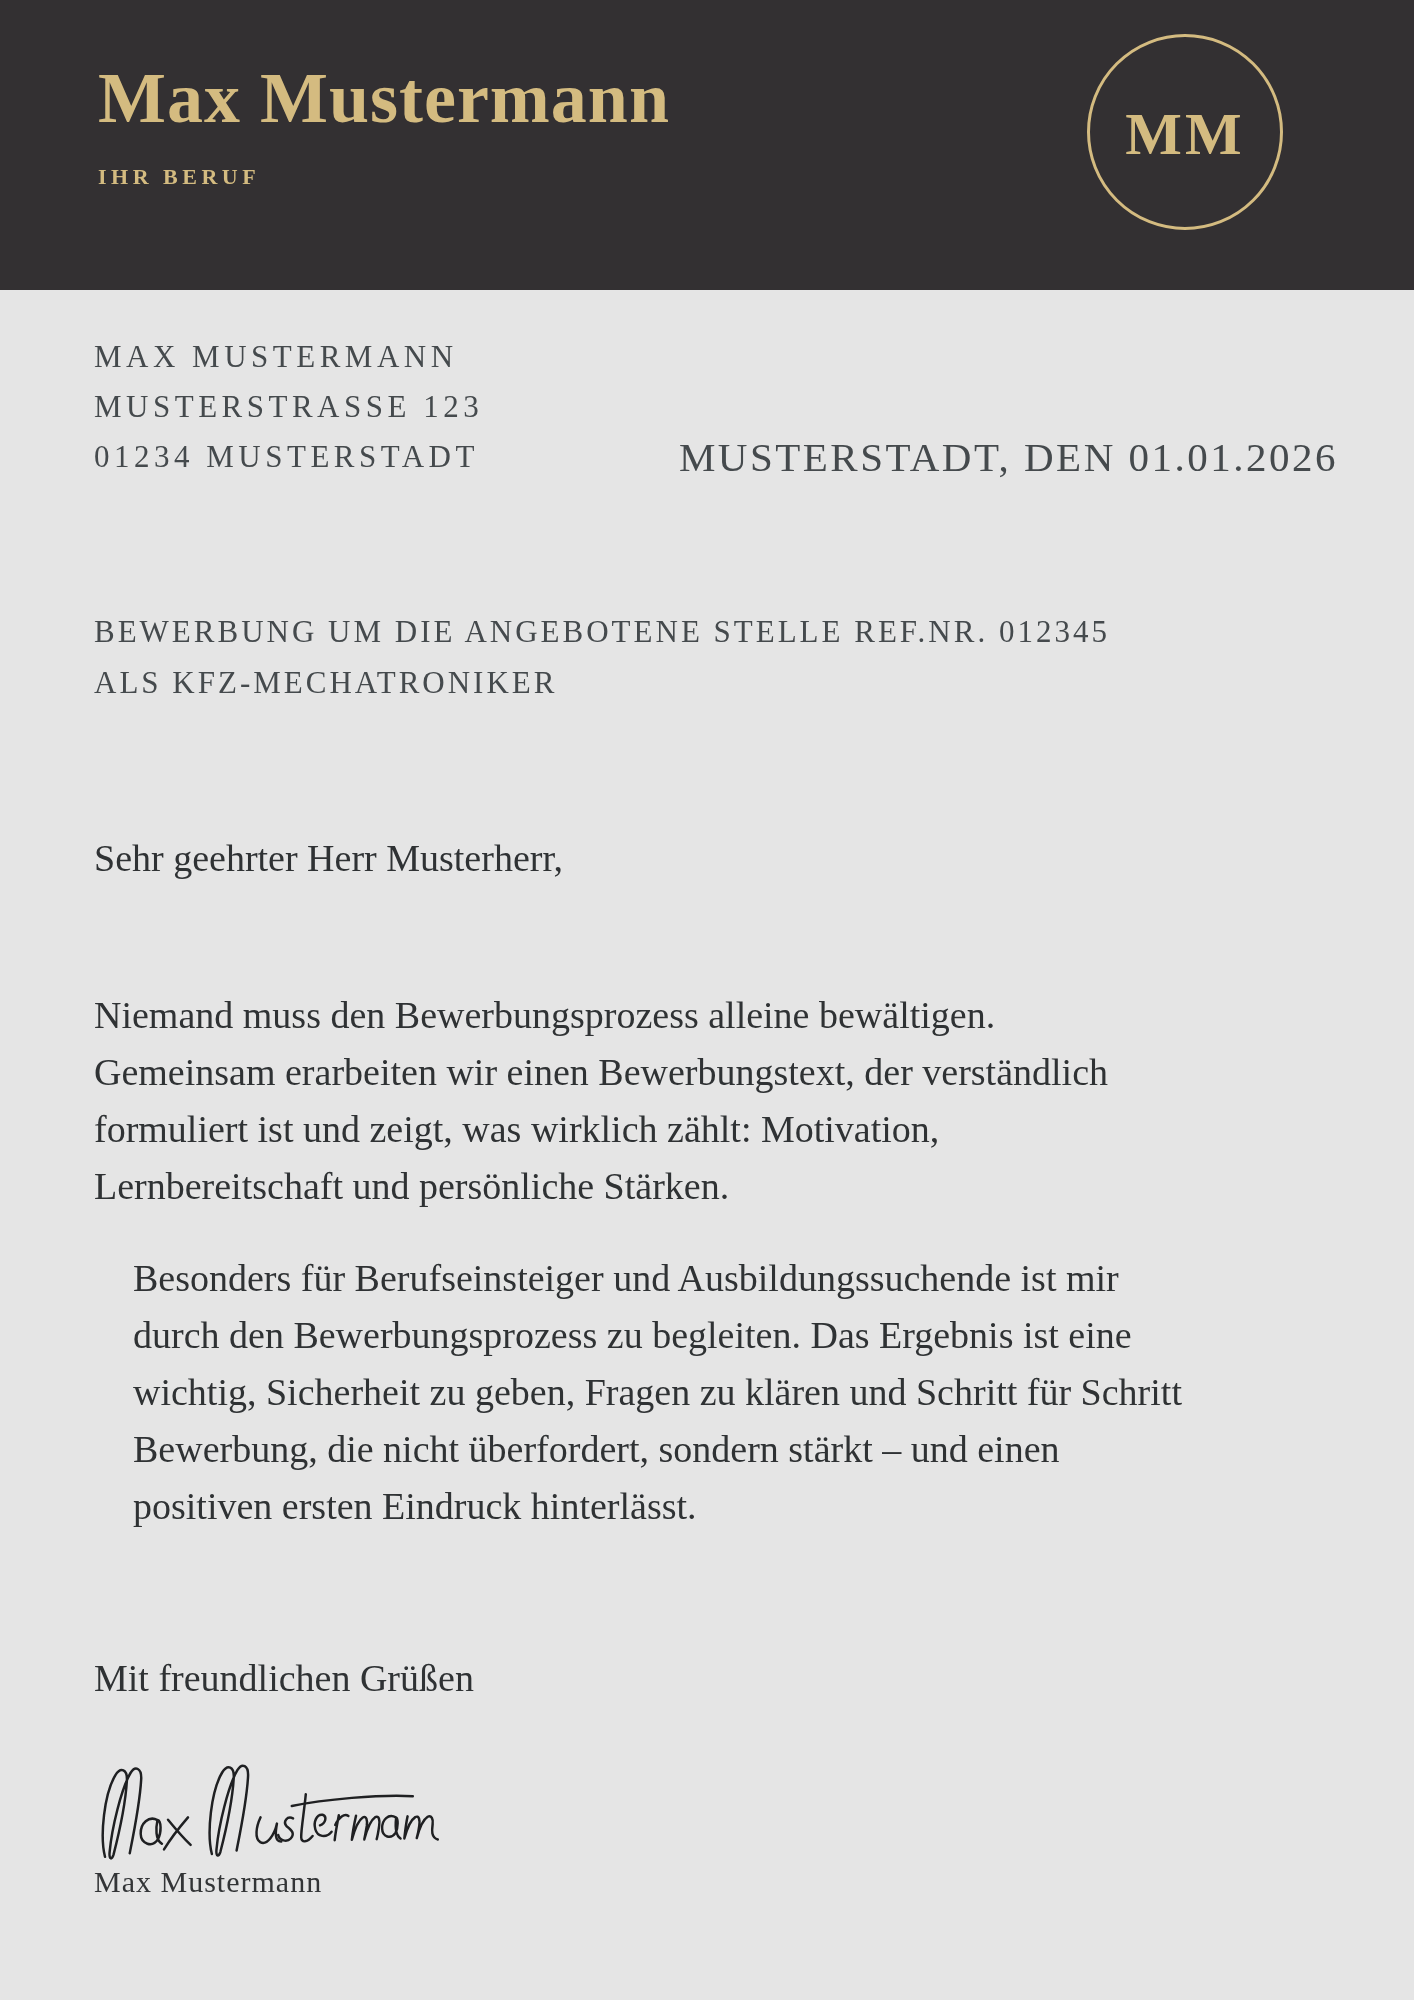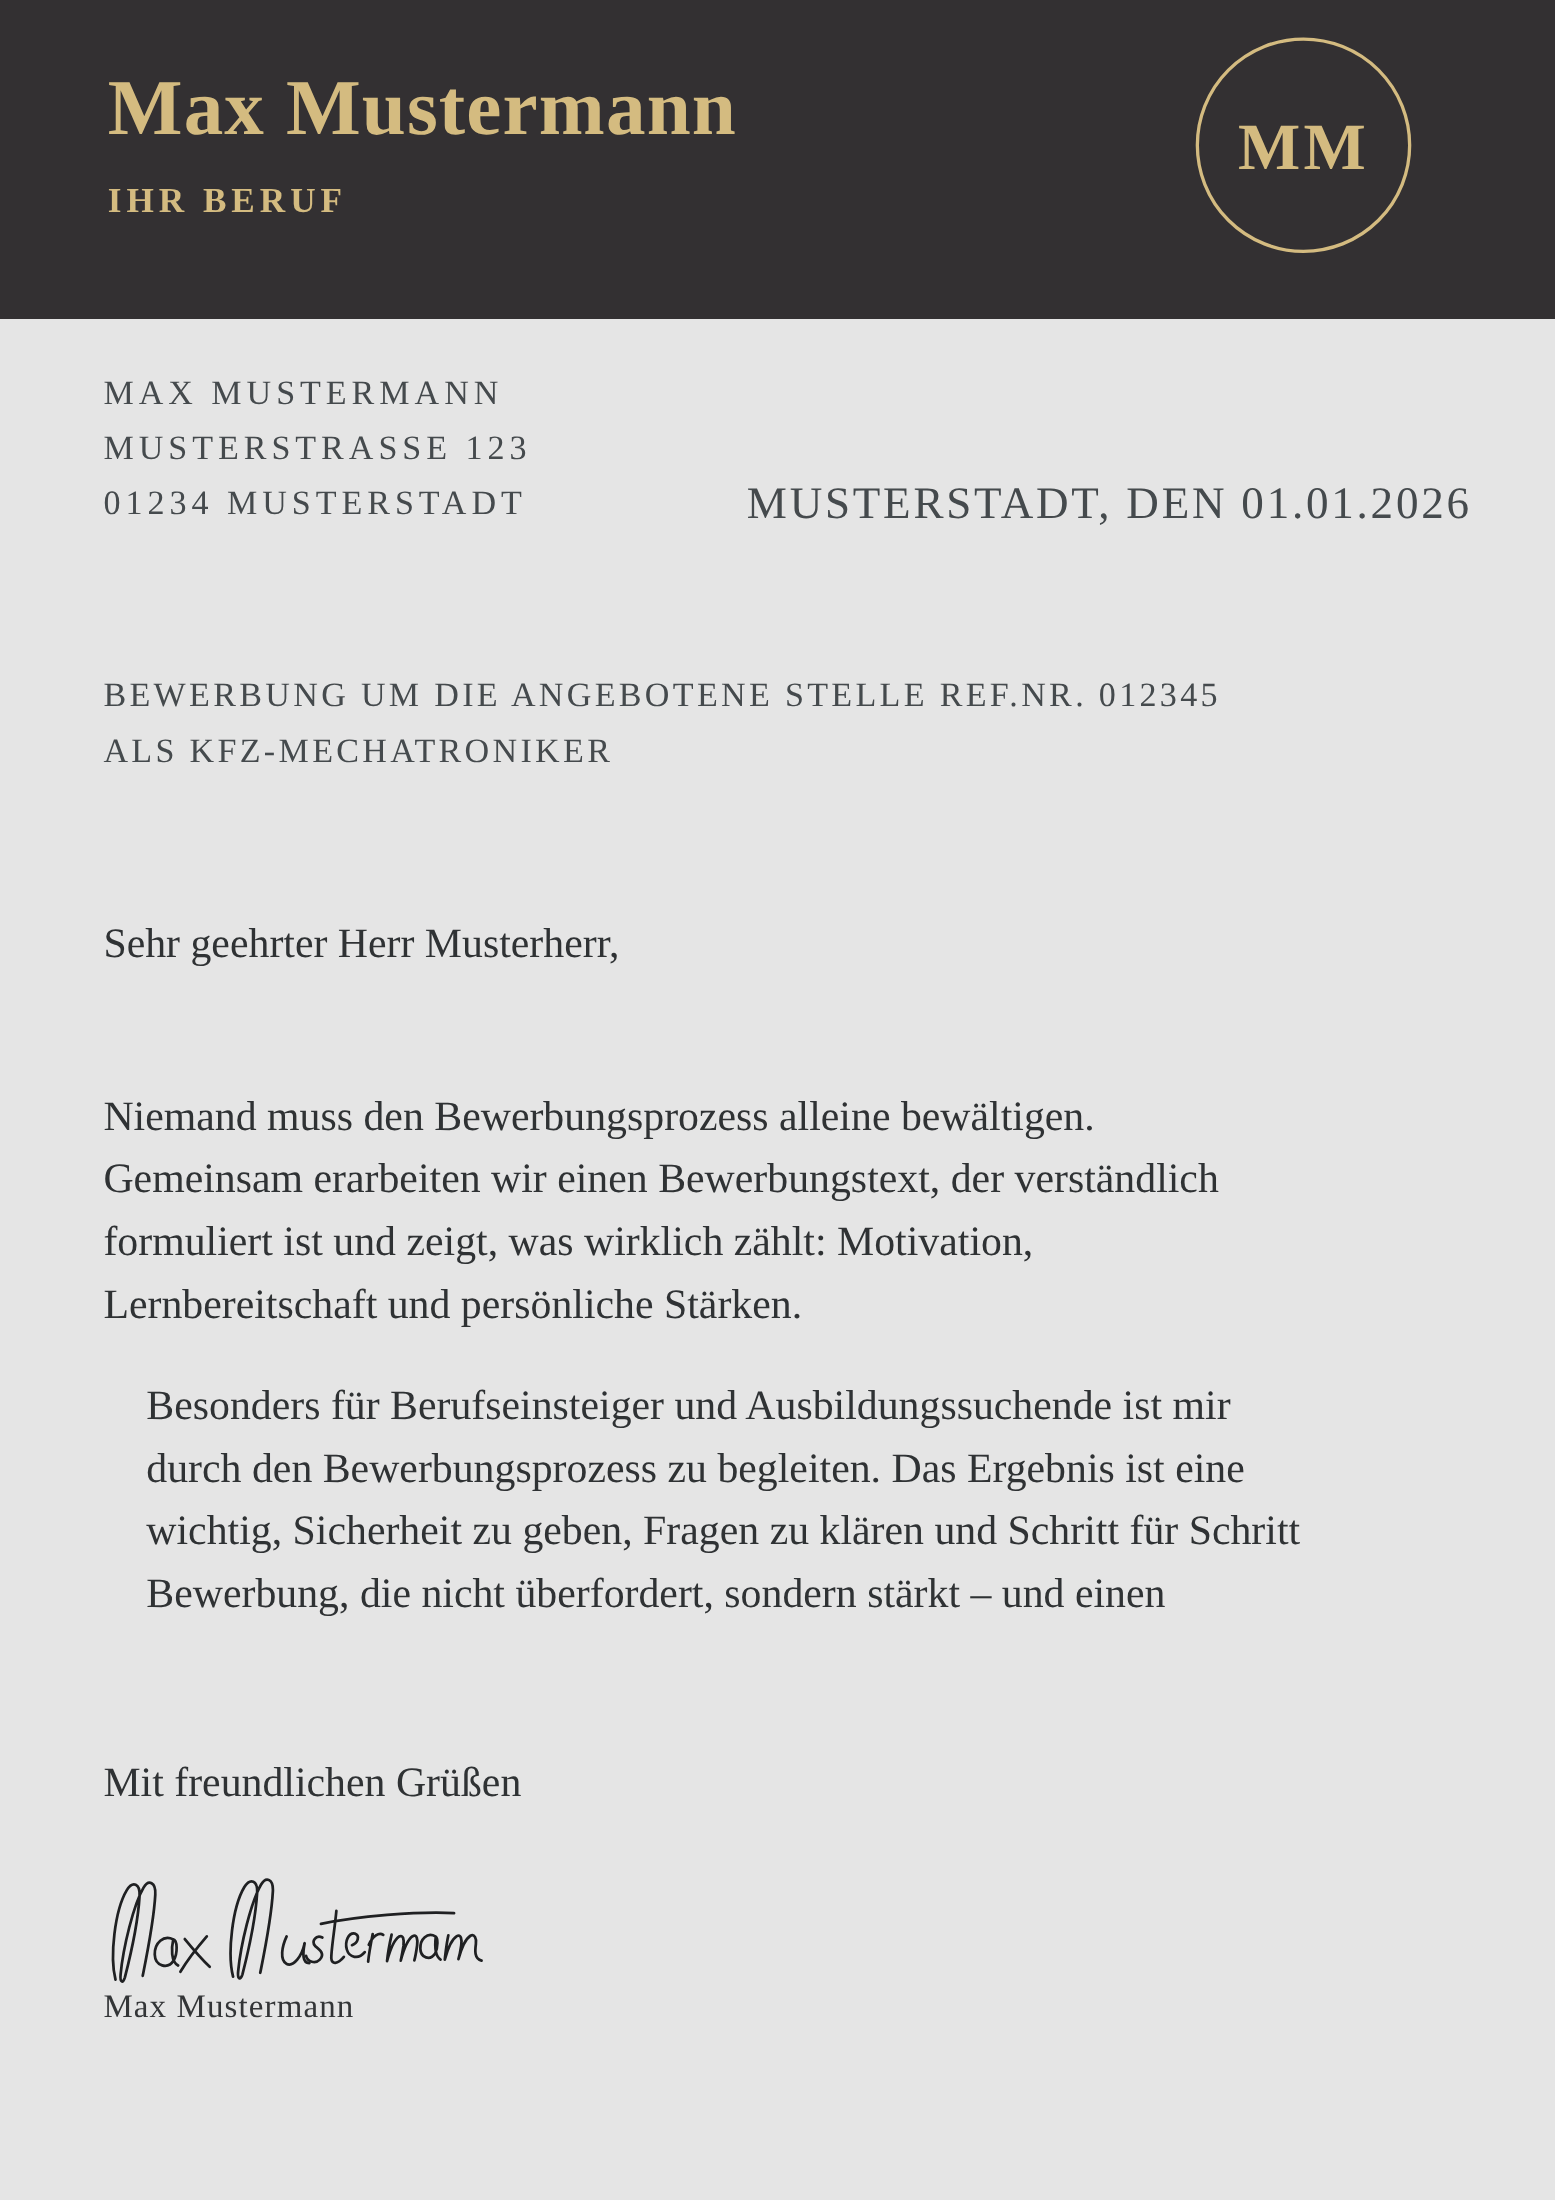--- a/index.html
+++ b/index.html
@@ -29,21 +29,21 @@
   .masthead-name {
     margin: 0;
     font-size: 72px;
     line-height: 80px;
     font-weight: 700;
     color: #d4bb80;
     letter-spacing: 1px;
   }
   .masthead-role {
     margin-top: 26px;
-    font-size: 32px;
+    font-size: 22px;
     font-weight: 700;
     letter-spacing: 4.5px;
     color: #d4bb80;
   }
   .monogram {
     position: absolute;
     top: 34px;
     right: 131px;
     width: 196px;
     height: 196px;
@@ -179,20 +179,21 @@
       <div class="body-line">Gemeinsam erarbeiten wir einen Bewerbungstext, der verständlich</div>
       <div class="body-line">formuliert ist und zeigt, was wirklich zählt: Motivation,</div>
       <div class="body-line">Lernbereitschaft und persönliche Stärken.</div>
     </div>
 
     <div class="paragraph">
       <div class="body-line">Besonders für Berufseinsteiger und Ausbildungssuchende ist mir</div>
       <div class="body-line">durch den Bewerbungsprozess zu begleiten. Das Ergebnis ist eine</div>
       <div class="body-line">wichtig, Sicherheit zu geben, Fragen zu klären und Schritt für Schritt</div>
       <div class="body-line">Bewerbung, die nicht überfordert, sondern stärkt – und einen</div>
+      <div class="body-line">positiven ersten Eindruck hinterlässt.</div>
     </div>
 
     <p class="closing">Mit freundlichen Grüßen</p>
 
     <div class="signature-block">
       <svg class="signature-svg" viewBox="0 0 360 110" fill="none" stroke="#1f2022" stroke-width="2.6" stroke-linecap="round" stroke-linejoin="round" aria-label="Max Mustermann signature">
 
         <path d="M8,100 C3,78 9,34 21,15 C27,6 34,9 33,21 C31,44 23,77 17,98 C15,104 12,103 13,95 C16,70 27,29 37,13 C42,5 49,8 48,20 C46,45 39,75 34,97"></path>
 
         <path d="M64,63 C55,58 46,66 46,77 C46,88 58,92 64,83 C68,76 68,64 64,63 C62,71 61,84 68,88"></path>

